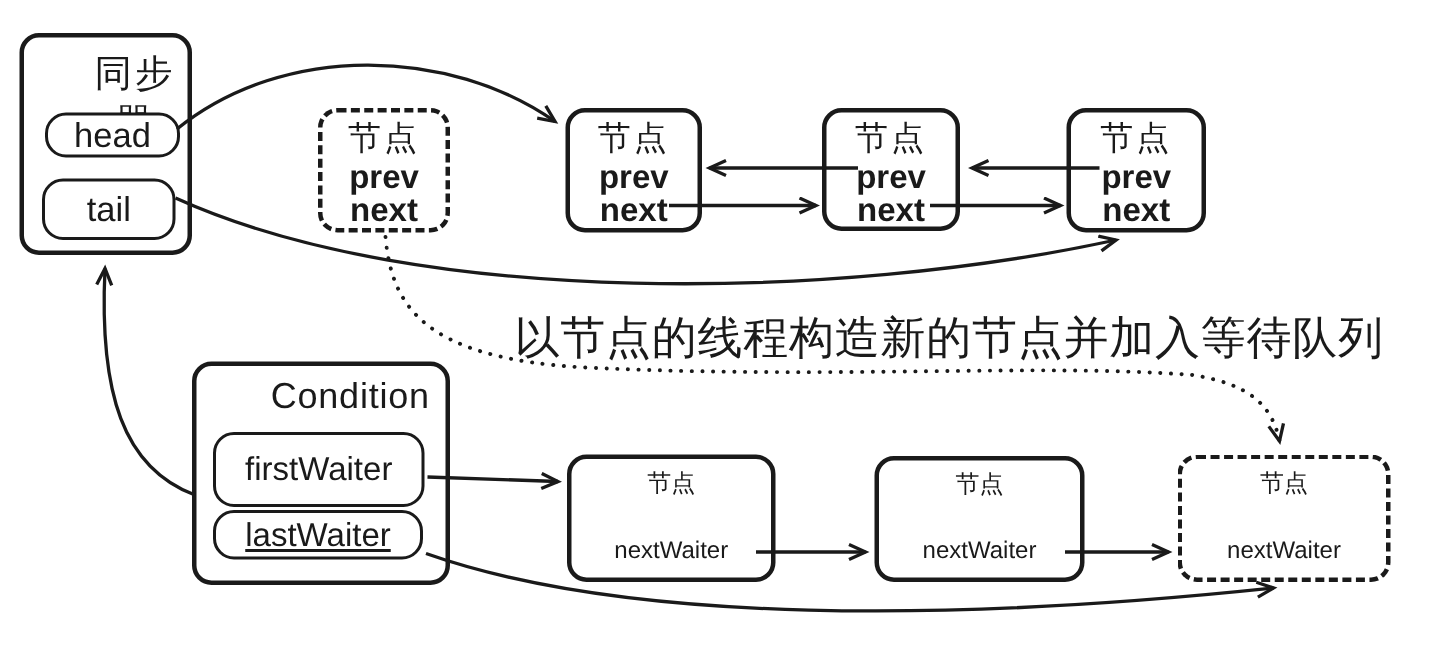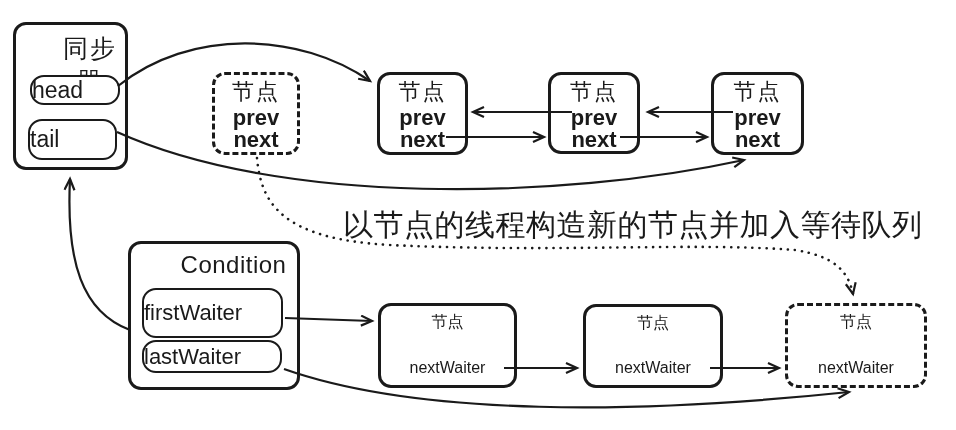--- a/index.html
+++ b/index.html
@@ -12,21 +12,21 @@
   .box{
     position:absolute; box-sizing:border-box; background:#ffffff;
     border:3px solid var(--ink); border-radius:13px;
   }
   .dashed{ border-style:dashed; }
   .container-title{ display:block; text-align:center; font-size:25px; margin-top:7px; letter-spacing:2px;padding-left:39px; }
   .cond-title{ font-size:24px; letter-spacing:0.5px; }
   .field{
     position:absolute; box-sizing:border-box; background:#ffffff;
     border:2.5px solid var(--ink); border-radius:14px;
-    display:flex; align-items:center; 
+    display:flex; align-items:center; justify-content:center;
     font-size:23px;
   }
   .node{
     display:flex; flex-direction:column; align-items:center;
     justify-content:space-evenly; text-align:center; padding:2px 0;
   }
   .node .zh{ font-size:22px; letter-spacing:2px; }
   .node .ptr{ font-size:22px; font-weight:bold; line-height:1; }
   .wnode{
     display:flex; flex-direction:column; align-items:center;
@@ -79,21 +79,21 @@
     <span class="ptr">next</span>
   </div>
 
   <div class="annotation">以节点的线程构造新的节点并加入等待队列</div>
 
   <div class="box" style="left:128px; top:241px; width:172px; height:149px;">
     <span class="container-title cond-title">Condition</span>
     <div class="field" style="left:11px; top:44px; width:141px; height:50px; font-size:22px;">
       <span>firstWaiter</span>
     </div>
-    <div class="field" style="left:11px; top:96px; width:140px; height:33px; font-size:22px;">
+    <div class="field" style="left:11px; top:96px; width:140px; height:33px; font-size:22px;text-decoration:underline;">
       <span>lastWaiter</span>
     </div>
   </div>
 
   <div class="box wnode" style="left:378px; top:303px; width:139px; height:85px;">
     <span class="zh">节点</span>
     <span class="ptr">nextWaiter</span>
   </div>
 
   <div class="box wnode" style="left:583px; top:304px; width:140px; height:84px;">

